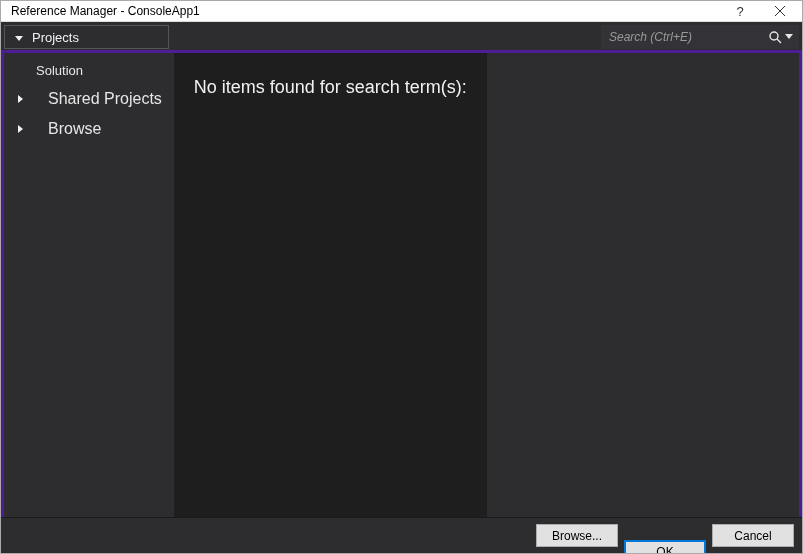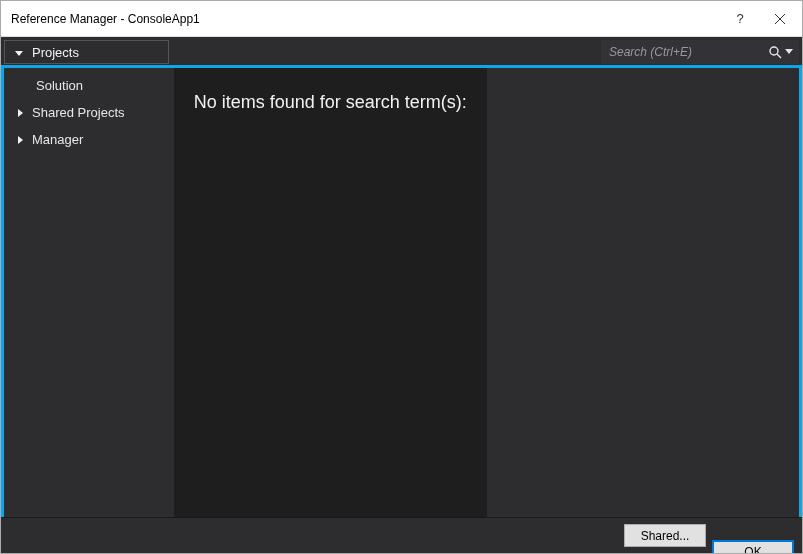--- a/index.html
+++ b/index.html
@@ -9,21 +9,21 @@
       background: #fff;
       width: 803px;
       height: 554px;
       overflow: hidden;
       border: 1px solid #aaa;
       display: flex;
       flex-direction: column;
     }
     
     .titlebar {
-      height: 36px;
+      height: 21px;
       background: #fff;
       display: flex;
       align-items: center;
       padding: 0 0 0 10px;
       color: #000;
       font-size: 12px;
       border-bottom: 1px solid #ddd;
       flex-shrink: 0;
     }
     .titlebar-title { flex: 1; }
@@ -36,21 +36,21 @@
       justify-content: center;
       font-size: 13px;
       color: #333;
       font-family: "Segoe UI", sans-serif;
     }
     .titlebar-btn.help { width: 34px; font-size: 13px; }
     .titlebar-btn.close svg { width: 10px; height: 10px; }
     
     .app-body {
       flex: 1;
-      background: #0ea5e9;
+      background: #4c1d95;
       display: flex;
       flex-direction: column;
       min-height: 0;
     }
     
     .top-row {
       display: flex;
       height: 28px;
       background: #2d2d30;
       flex-shrink: 0;
@@ -107,25 +107,25 @@
       padding-left: 4px;
       flex-shrink: 0;
     }
     .side-sub {
       color: #e6e6e6;
       font-size: 13px;
       padding: 6px 0 6px 28px;
     }
     .side-item {
       color: #e6e6e6;
-      font-size: 13px;
+      font-size: 16px;
       padding: 6px 0 6px 8px;
       display: flex;
       align-items: center;
-      gap: 9px;
+      gap: 25px;
     }
     .side-item .tri { margin-left: 2px; }
     .content {
       flex: 1;
       background: #1e1e1e;
       max-width: 430px;
       margin-left: 0;
       display: flex;
       justify-content: center;
       padding-top: 24px;
@@ -226,29 +226,30 @@
     <div class="sidebar">
       <div class="side-sub">
         <span>Solution</span>
       </div>
       <div class="side-item">
         <span class="tri right-closed"></span>
         <span>Shared Projects</span>
       </div>
       <div class="side-item">
         <span class="tri right-closed"></span>
-        <span>Manager</span>
+        <span>Browse</span>
       </div>
     </div>
 
     <div class="content">
       <div class="empty-msg">No items found for search term(s):</div>
     </div>
 
     <div class="right-panel"></div>
   </div>
 
   <div class="footer">
-    <button class="btn">Shared...</button>
+    <button class="btn">Browse...</button>
     <button class="btn primary">OK</button>
+    <button class="btn">Cancel</button>
   </div>
 
 </div>
 
 </body></html>

